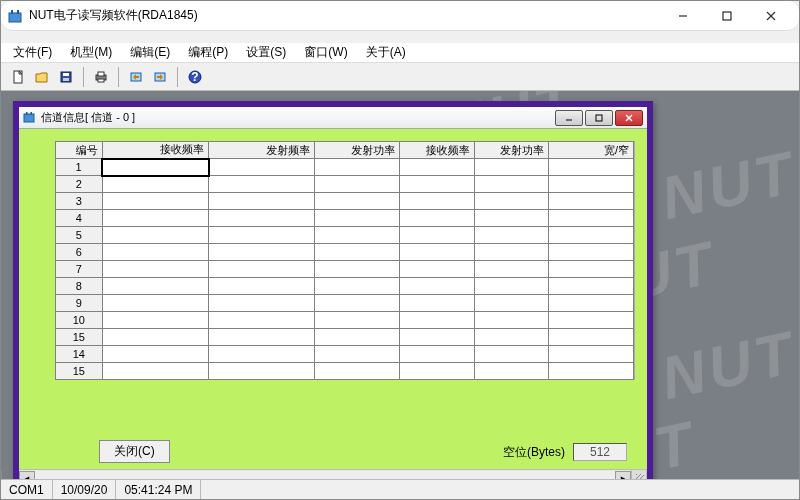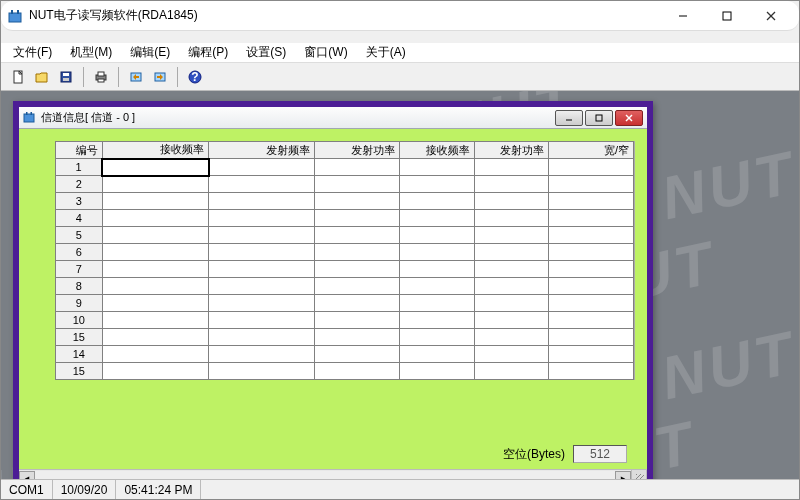--- a/index.html
+++ b/index.html
@@ -45,21 +45,21 @@
   table.grid th, table.grid td { border:1px solid #808080; height:17px; font-size:11px; text-align:center; background:#fff; padding:0 4px;}
   table.grid th { background:#f0f0f0; font-weight:normal;text-align:right;}
   table.grid td.rowhead { background:#f0f0f0; width:44px;}
   .col-num{width:44px;} .col-rx{width:100px;} .col-tx{width:100px;margin-left:16px;} .col-rxs{width:80px;} .col-txs{width:70px;} .col-pwr{width:70px;} .col-wn{width:80px;}
   td.sel { border:2px solid #000 !important; }
   
   .grid-wrap { border-right: 1px solid #aaa; position: relative; }
   
   .child-bottom { display:flex; align-items:center; padding: 6px 20px; gap:20px; justify-content: flex-start;}
   .child-bottom .btn { padding:2px 14px; border:1px solid #888; background:#f0f0f0; cursor:pointer;}
-  .bytes-group { margin-left:auto; display:flex; align-items:center; gap:8px;}
+  .bytes-group { margin-left:auto; display:flex; align-items:flex-end; gap:8px;}
   .bytes-val { border:1px inset #aaa; background:#f0f0f0; padding:1px 16px; color:#555;}
   
   
   .hscroll { height:16px; background:#e8e8e8; border-top:1px solid #bbb; display:flex; align-items:center;}
   .sb-btn { width:16px;height:14px;border:1px solid #999;background:#ddd;display:flex;align-items:center;justify-content:center;font-size:9px;cursor:pointer;}
   .sb-track { flex:1; height:14px; background:#eee;}
   .resize-grip { width:16px;height:16px;background:#ddd;border:1px solid #bbb; position:relative;}
   .resize-grip::after{content:"";position:absolute;right:2px;bottom:2px;width:8px;height:8px;background:repeating-linear-gradient(135deg,#888 0 1px,transparent 1px 3px);}
   
   
@@ -334,20 +334,21 @@
                   <td></td>
                   <td></td>
                 </tr>
               </tbody>
         </table>
         </div>
       </div>
 
       <div class="child-bottom">
         <span style="width:40px;"></span>
+        <div class="btn">关闭(C)</div>
         <div class="bytes-group">
           <span>空位(Bytes)</span>
           <span class="bytes-val">512</span>
         </div>
       </div>
       <div style="display:flex;">
         <div class="hscroll" style="flex:1;">
           <div class="sb-btn">◂</div>
           <div class="sb-track"></div>
           <div class="sb-btn">▸</div>

